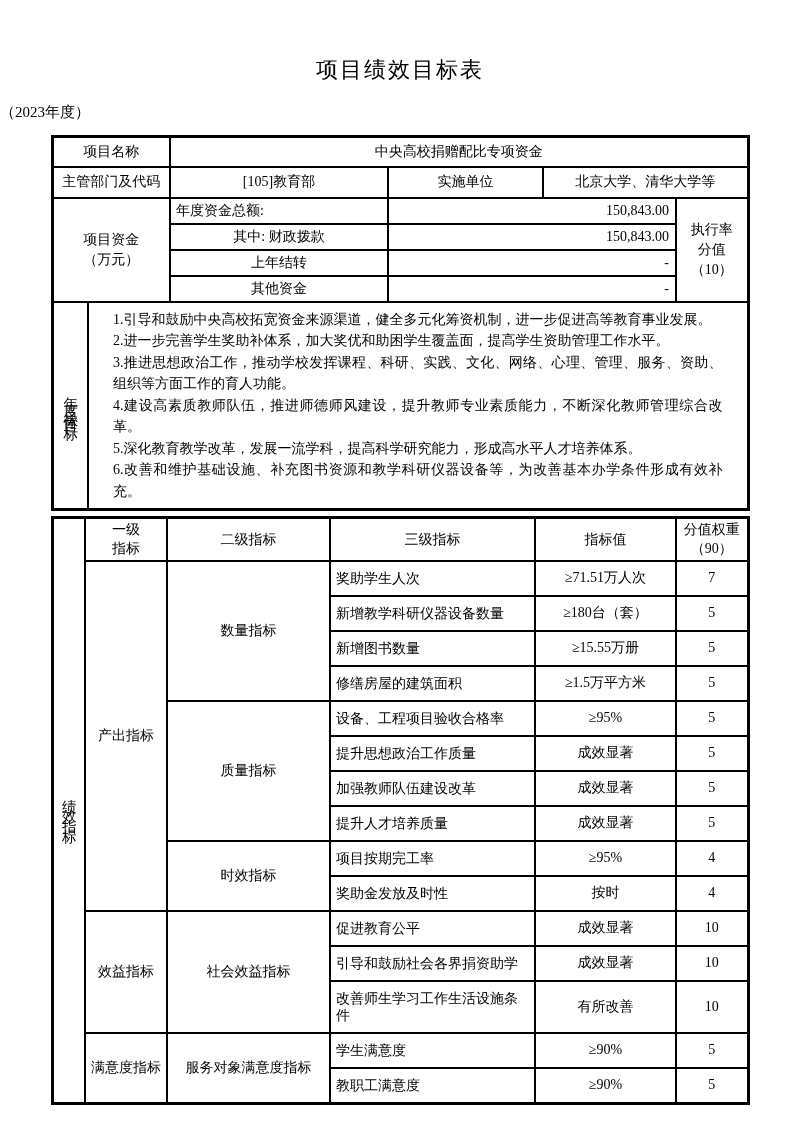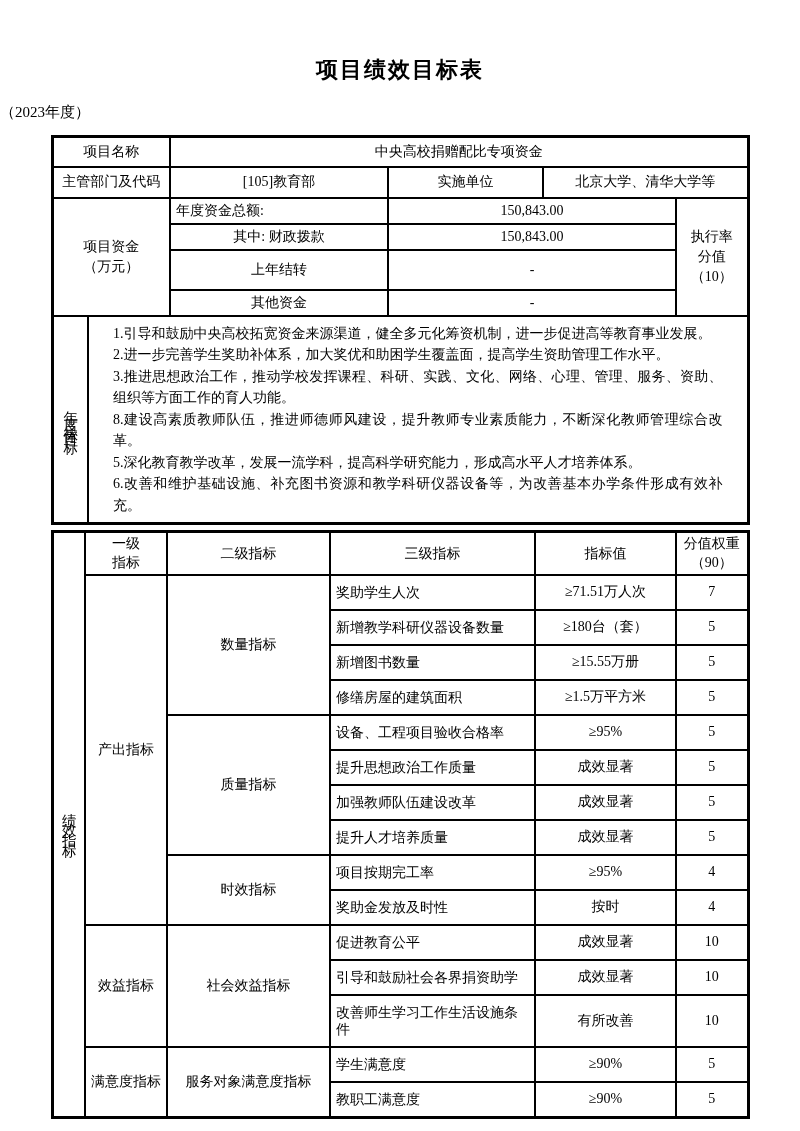--- a/index.html
+++ b/index.html
@@ -1,26 +1,26 @@
 <!DOCTYPE html>
 <html><head>
 <meta charset="utf-8">
 <style>
   html,body{margin:0;padding:0;background:#ffffff;}
   body{width:800px;height:1131px;font-family:"Liberation Serif","DejaVu Serif",serif;color:#000;}
   .page{position:relative;width:800px;height:1131px;overflow:hidden;background:#fff;}
-  .title{padding-top:55px;text-align:center;font-size:22px;font-weight:700;letter-spacing:2px;line-height:30px;}
+  .title{padding-top:55px;text-align:center;font-size:22px;font-weight:400;letter-spacing:2px;line-height:30px;}
   .subtitle{margin-top:16px;text-align:left;font-size:15px;line-height:22px;}
   table{border-collapse:collapse;table-layout:fixed;margin:0 auto;border:3px solid #000;}
   td{border:2px solid #000;font-size:14px;text-align:center;vertical-align:middle;padding:0;overflow:hidden;}
   .t1{width:696px;margin-top:12px;}
   .t2{width:696px;margin-top:5px;}
   .pre{white-space:pre-line;line-height:20px;}
   .left{text-align:left;padding:0 5px;}
-  .right{text-align:center;padding:0 19px;}
+  .right{text-align:right;padding:0 6px;}
   .name-cell{text-align:left;padding:8px 5px;line-height:17px;}
   .vert{writing-mode:vertical-rl;text-orientation:upright;display:inline-block;}
   .vert-goal{letter-spacing:6px;font-size:14.5px;}
   .vert-perf{letter-spacing:10px;font-size:14.5px;}
   .goals{text-align:justify;text-justify:inter-ideograph;vertical-align:middle;padding:6px 24px;}
   .goals div{font-size:14px;line-height:21.5px;}
   .hdr{line-height:19px;}
   .pagenum{position:absolute;top:1085px;left:0;width:100%;text-align:center;font-size:13px;}
 </style>
 </head>
@@ -57,35 +57,35 @@
       <td class="left">年度资金总额:</td>
       <td colspan="2" class="right">150,843.00</td>
       <td rowspan="4" class="pre">执行率
 分值
 （10）</td>
     </tr>
     <tr style="height:26px">
       <td>其中: 财政拨款</td>
       <td colspan="2" class="right">150,843.00</td>
     </tr>
-    <tr style="height:40px">
+    <tr style="height:26px">
       <td>上年结转</td>
       <td colspan="2" class="right">-</td>
     </tr>
     <tr style="height:26px">
       <td>其他资金</td>
       <td colspan="2" class="right">-</td>
     </tr>
     <tr style="height:163px">
       <td><span class="vert vert-goal">年度总体目标</span></td>
       <td colspan="5" class="goals">
         <div>1.引导和鼓励中央高校拓宽资金来源渠道，健全多元化筹资机制，进一步促进高等教育事业发展。</div>
         <div>2.进一步完善学生奖助补体系，加大奖优和助困学生覆盖面，提高学生资助管理工作水平。</div>
         <div>3.推进思想政治工作，推动学校发挥课程、科研、实践、文化、网络、心理、管理、服务、资助、组织等方面工作的育人功能。</div>
-        <div>8.建设高素质教师队伍，推进师德师风建设，提升教师专业素质能力，不断深化教师管理综合改革。</div>
+        <div>4.建设高素质教师队伍，推进师德师风建设，提升教师专业素质能力，不断深化教师管理综合改革。</div>
         <div>5.深化教育教学改革，发展一流学科，提高科学研究能力，形成高水平人才培养体系。</div>
         <div>6.改善和维护基础设施、补充图书资源和教学科研仪器设备等，为改善基本办学条件形成有效补充。</div>
       </td>
     </tr>
   </tbody>
     </table>
 
   <table class="t2">
     <colgroup>
       <col style="width:33px">

